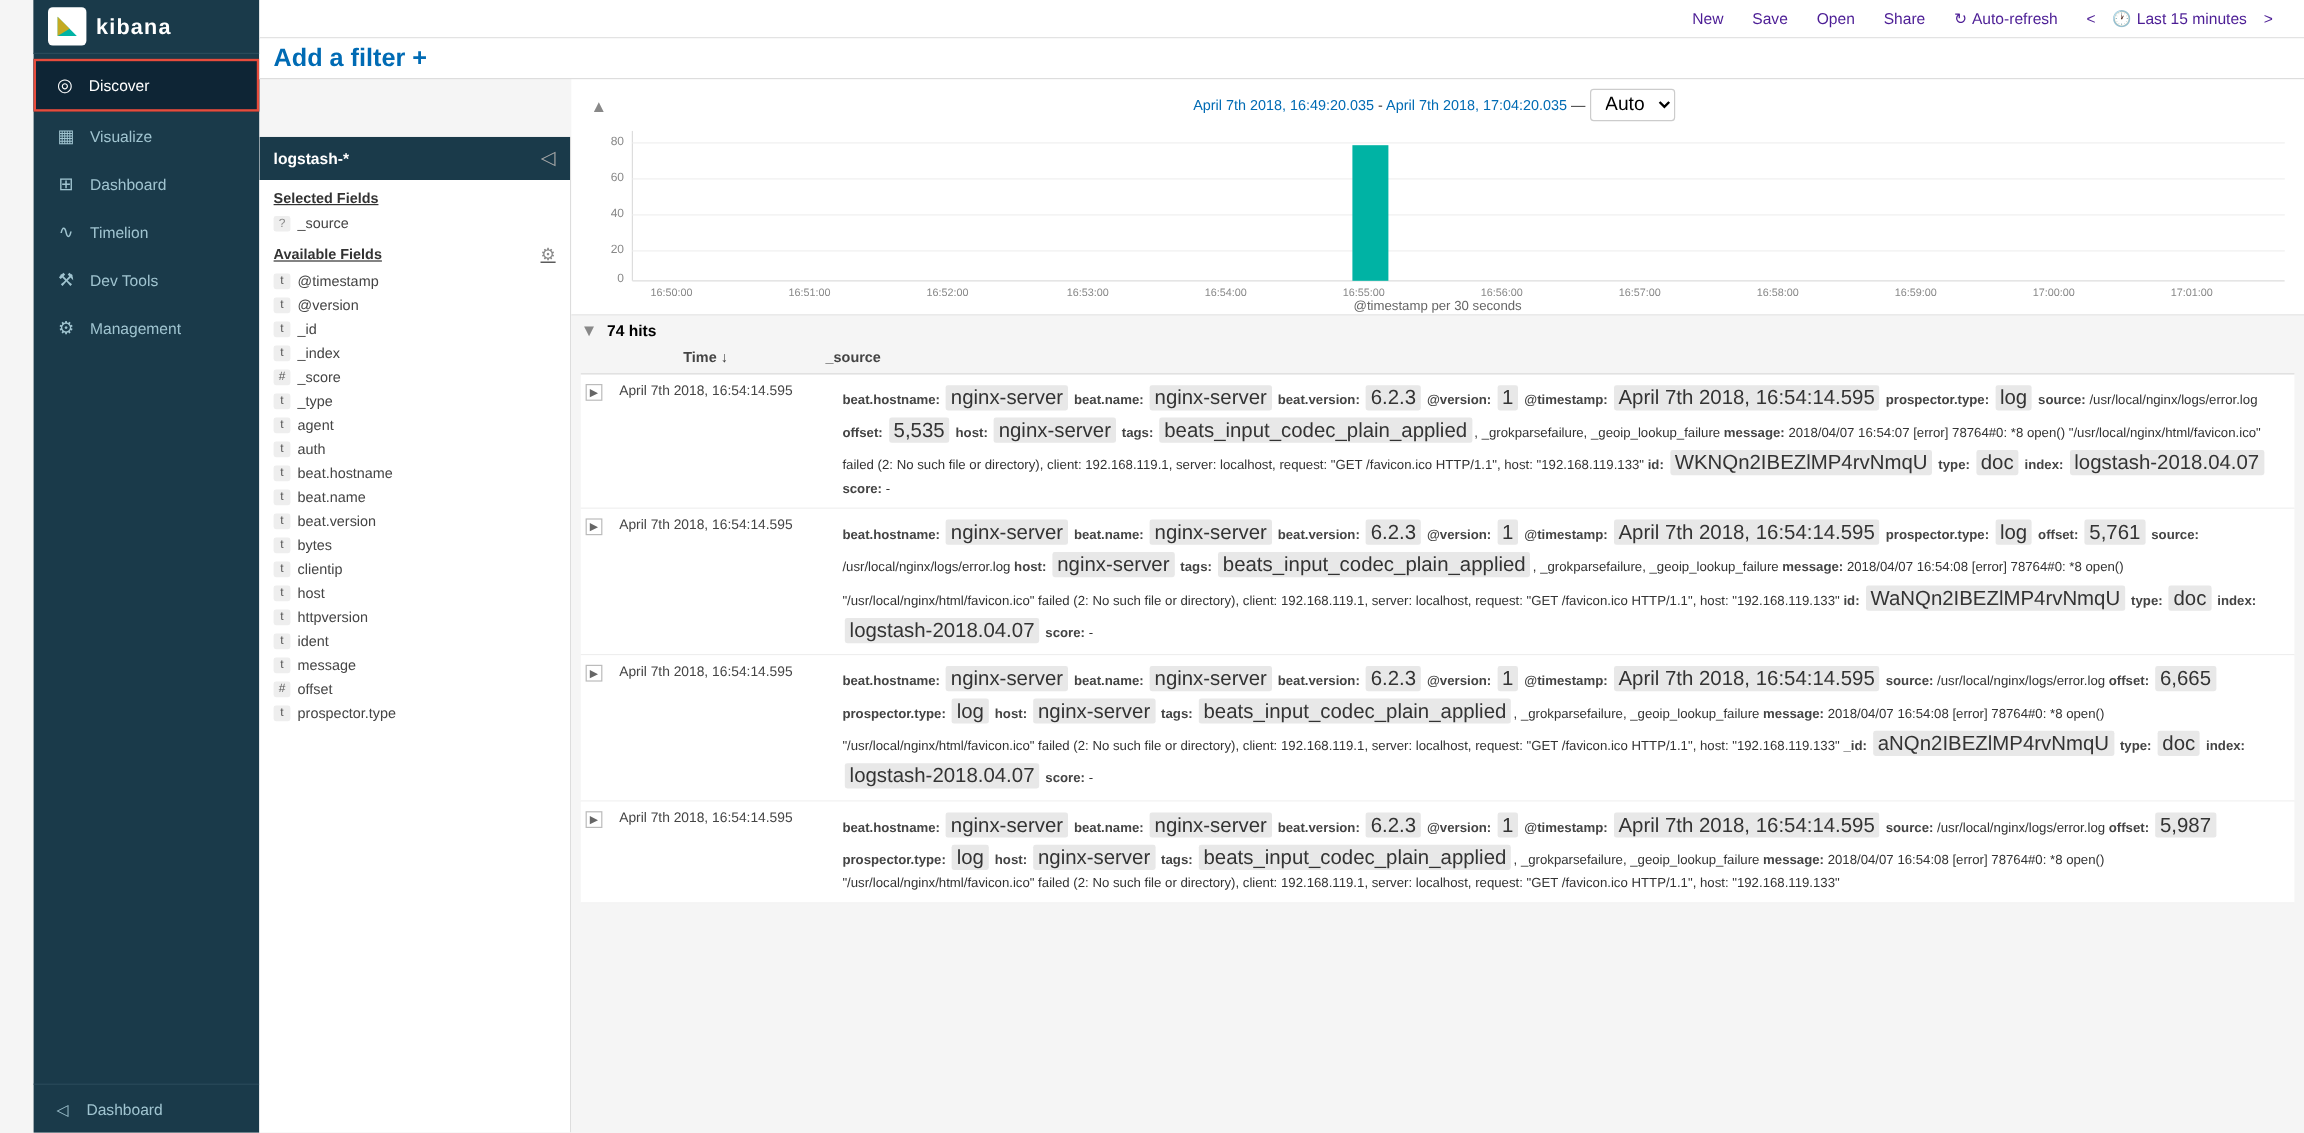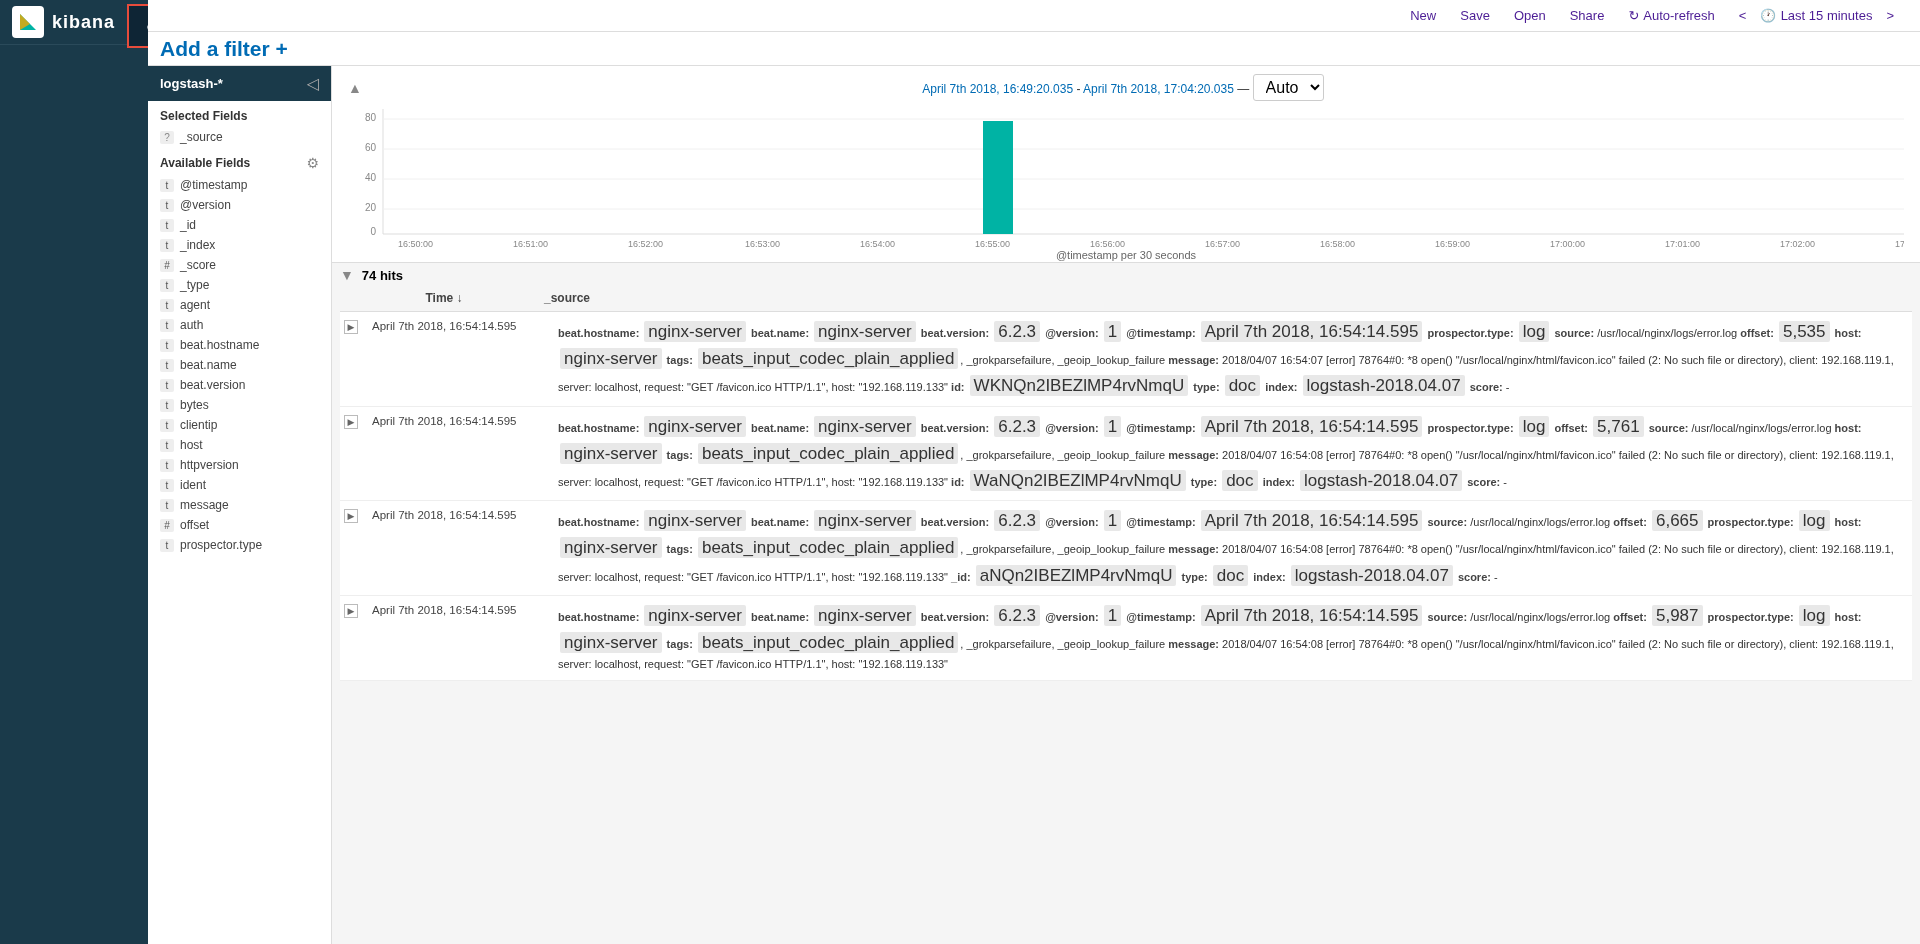--- a/index.html
+++ b/index.html
@@ -1,25 +1,26 @@
 <!DOCTYPE html>
 <html><head>
   <meta charset="utf-8">
   <style>
     * { box-sizing: border-box; margin: 0; padding: 0; }
     body { font-family: 'Segoe UI', Arial, sans-serif; font-size: 12px; background: #f5f5f5; display: flex; height: 944px; overflow: hidden; }
 
     
     .sidebar {
-      width: 148px;
+      width: 188px;
       background: #1a3a4a;
       display: flex;
-      flex-direction: row;
+      flex-direction: column;
       color: #fff;
       flex-shrink: 0;
+      margin-left: 28px;
     }
     .sidebar-logo {
       display: flex;
       align-items: center;
       padding: 10px 12px;
       background: #1a3a4a;
       border-bottom: 1px solid #2a4a5a;
       height: 45px;
     }
     .logo-icon {
@@ -176,27 +177,28 @@
 
     
     .content {
       flex: 1;
       display: flex;
       overflow: hidden;
     }
 
     
     .left-panel {
-      width: 184px;
+      width: 260px;
       background: #fff;
       border-right: 1px solid #ddd;
       display: flex;
       flex-direction: column;
       overflow: hidden;
       flex-shrink: 0;
+      margin-top: 48px;
     }
     .panel-header {
       background: #1a3a4a;
       color: #fff;
       padding: 8px 12px;
       font-size: 13px;
       font-weight: 600;
       display: flex;
       align-items: center;
       justify-content: space-between;
@@ -215,20 +217,21 @@
       padding: 0;
     }
     .section-title {
       padding: 8px 12px 4px;
       font-weight: 600;
       font-size: 12px;
       color: #333;
       display: flex;
       align-items: center;
       justify-content: space-between;
+      text-decoration: underline;
     }
     .field-item {
       display: flex;
       align-items: center;
       padding: 3px 12px;
       font-size: 12px;
       color: #444;
       cursor: pointer;
       gap: 6px;
     }

